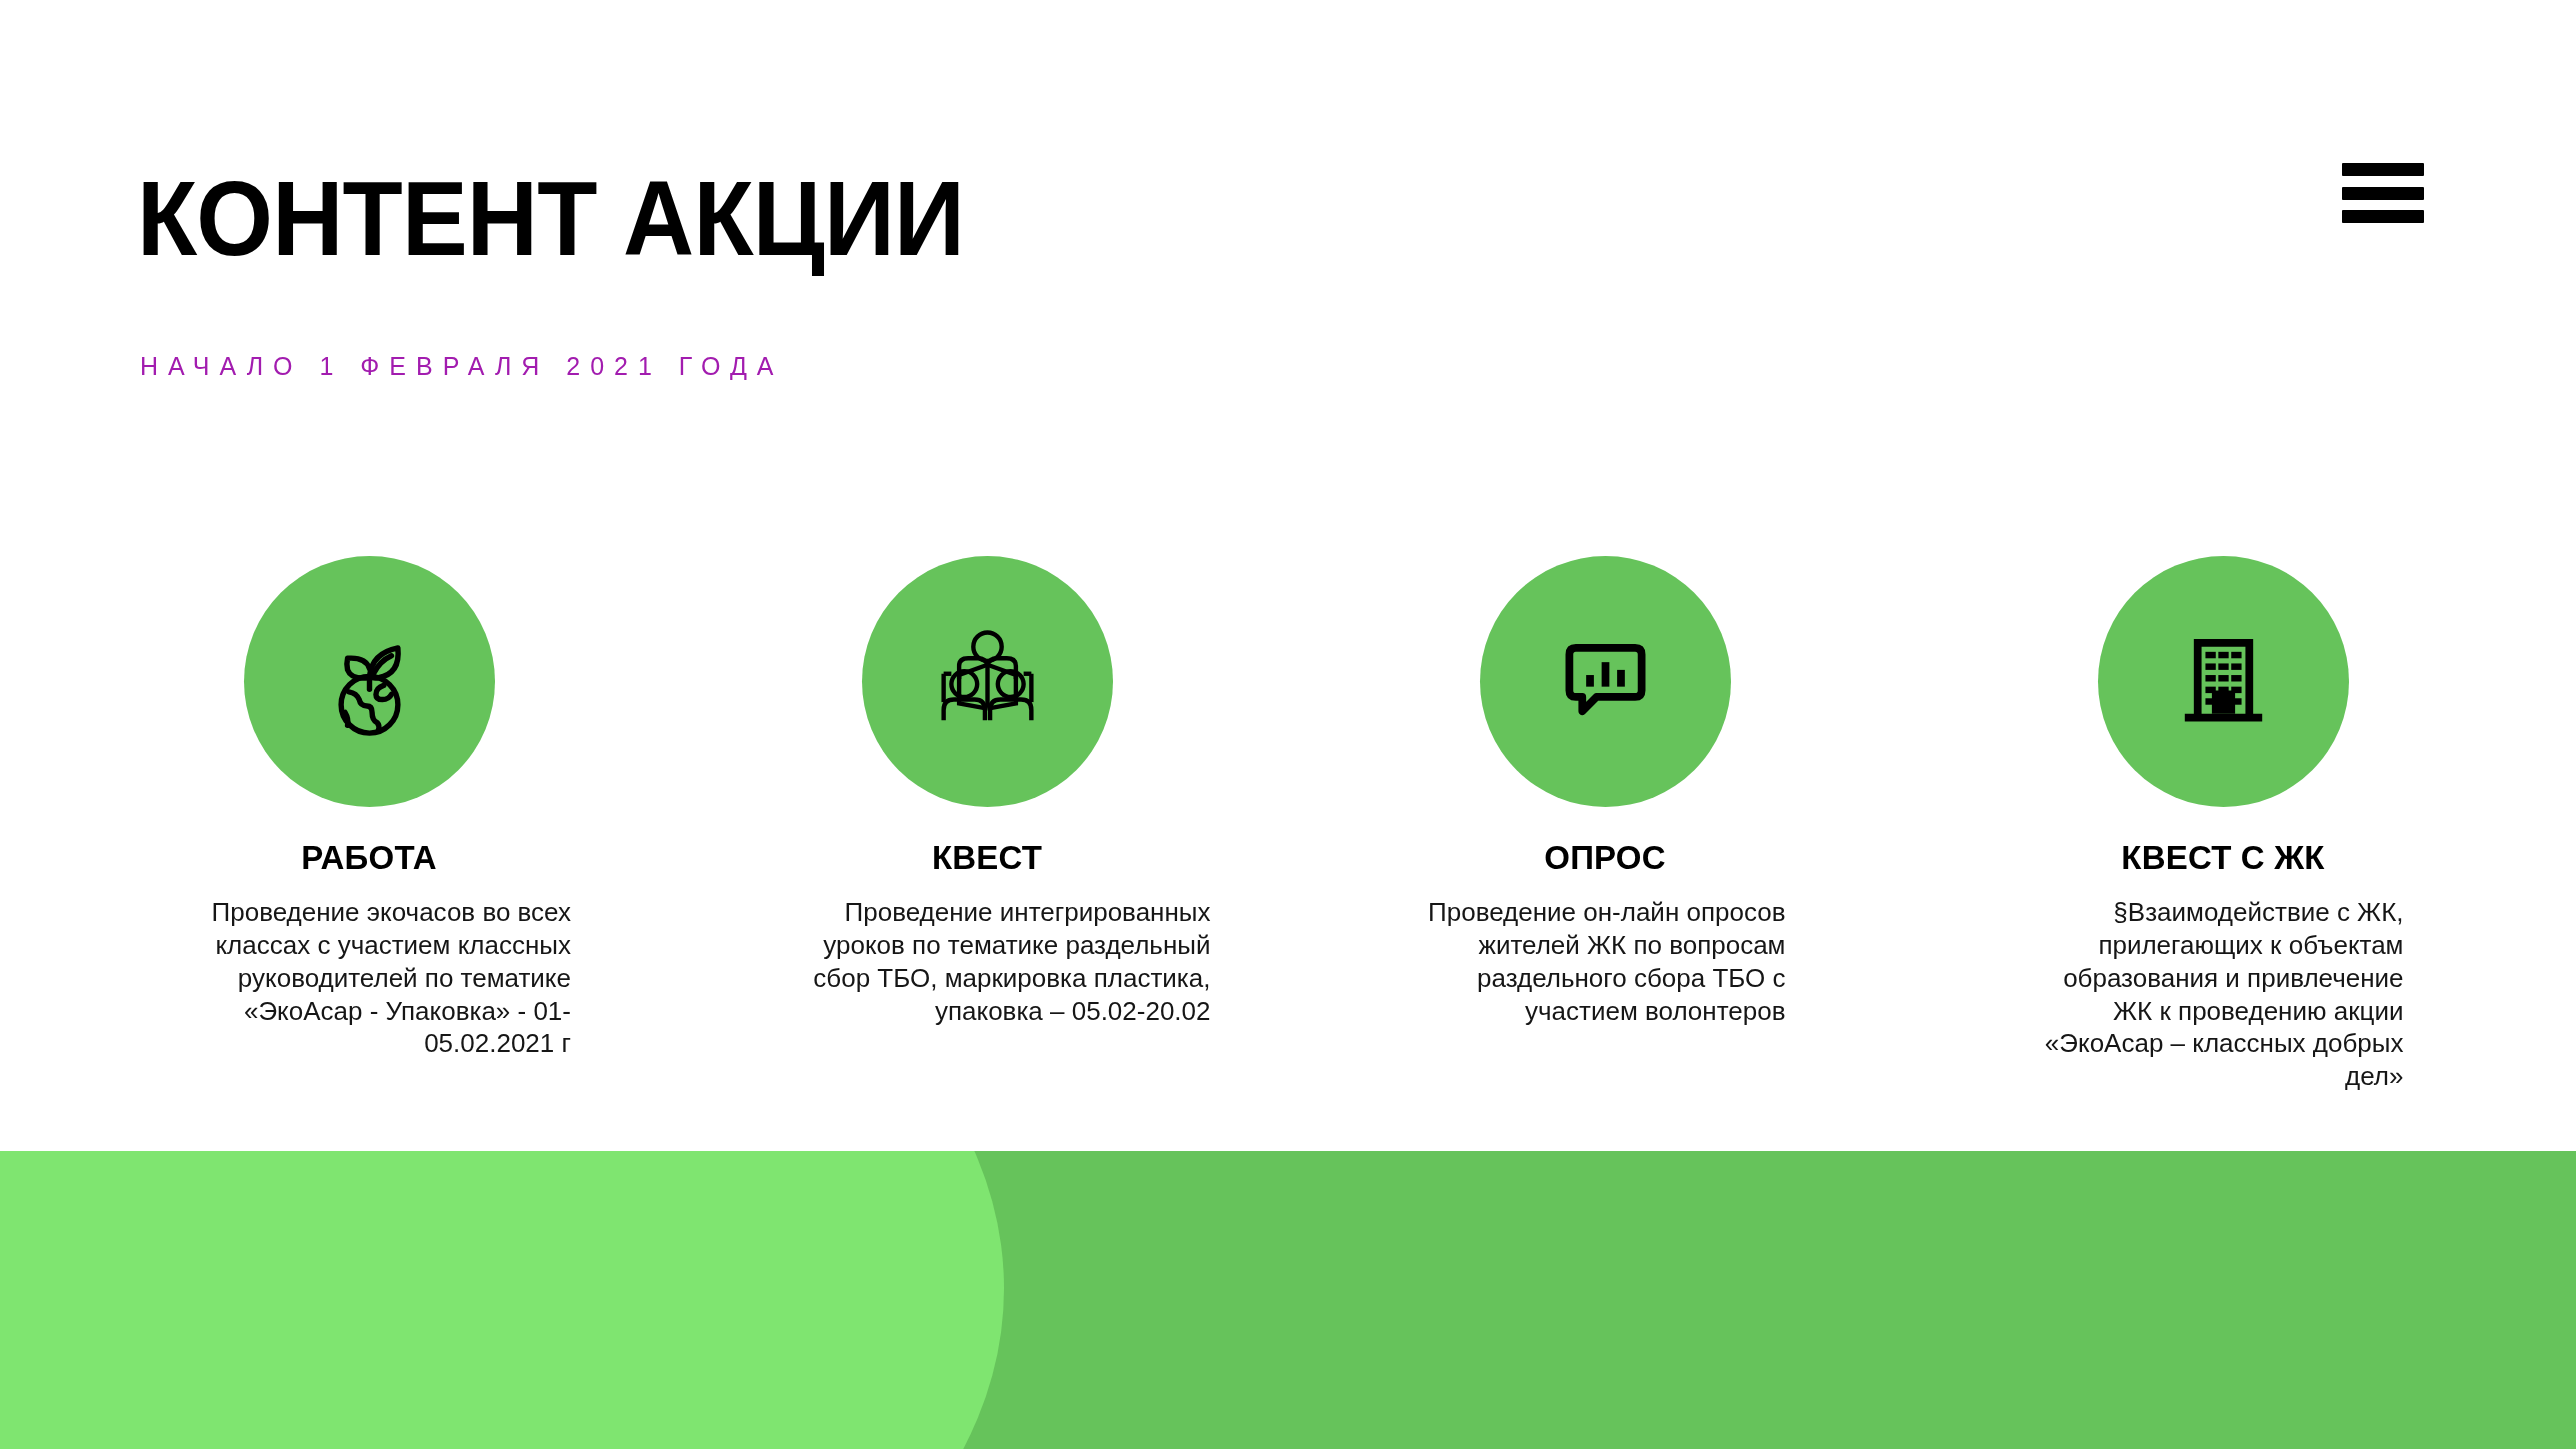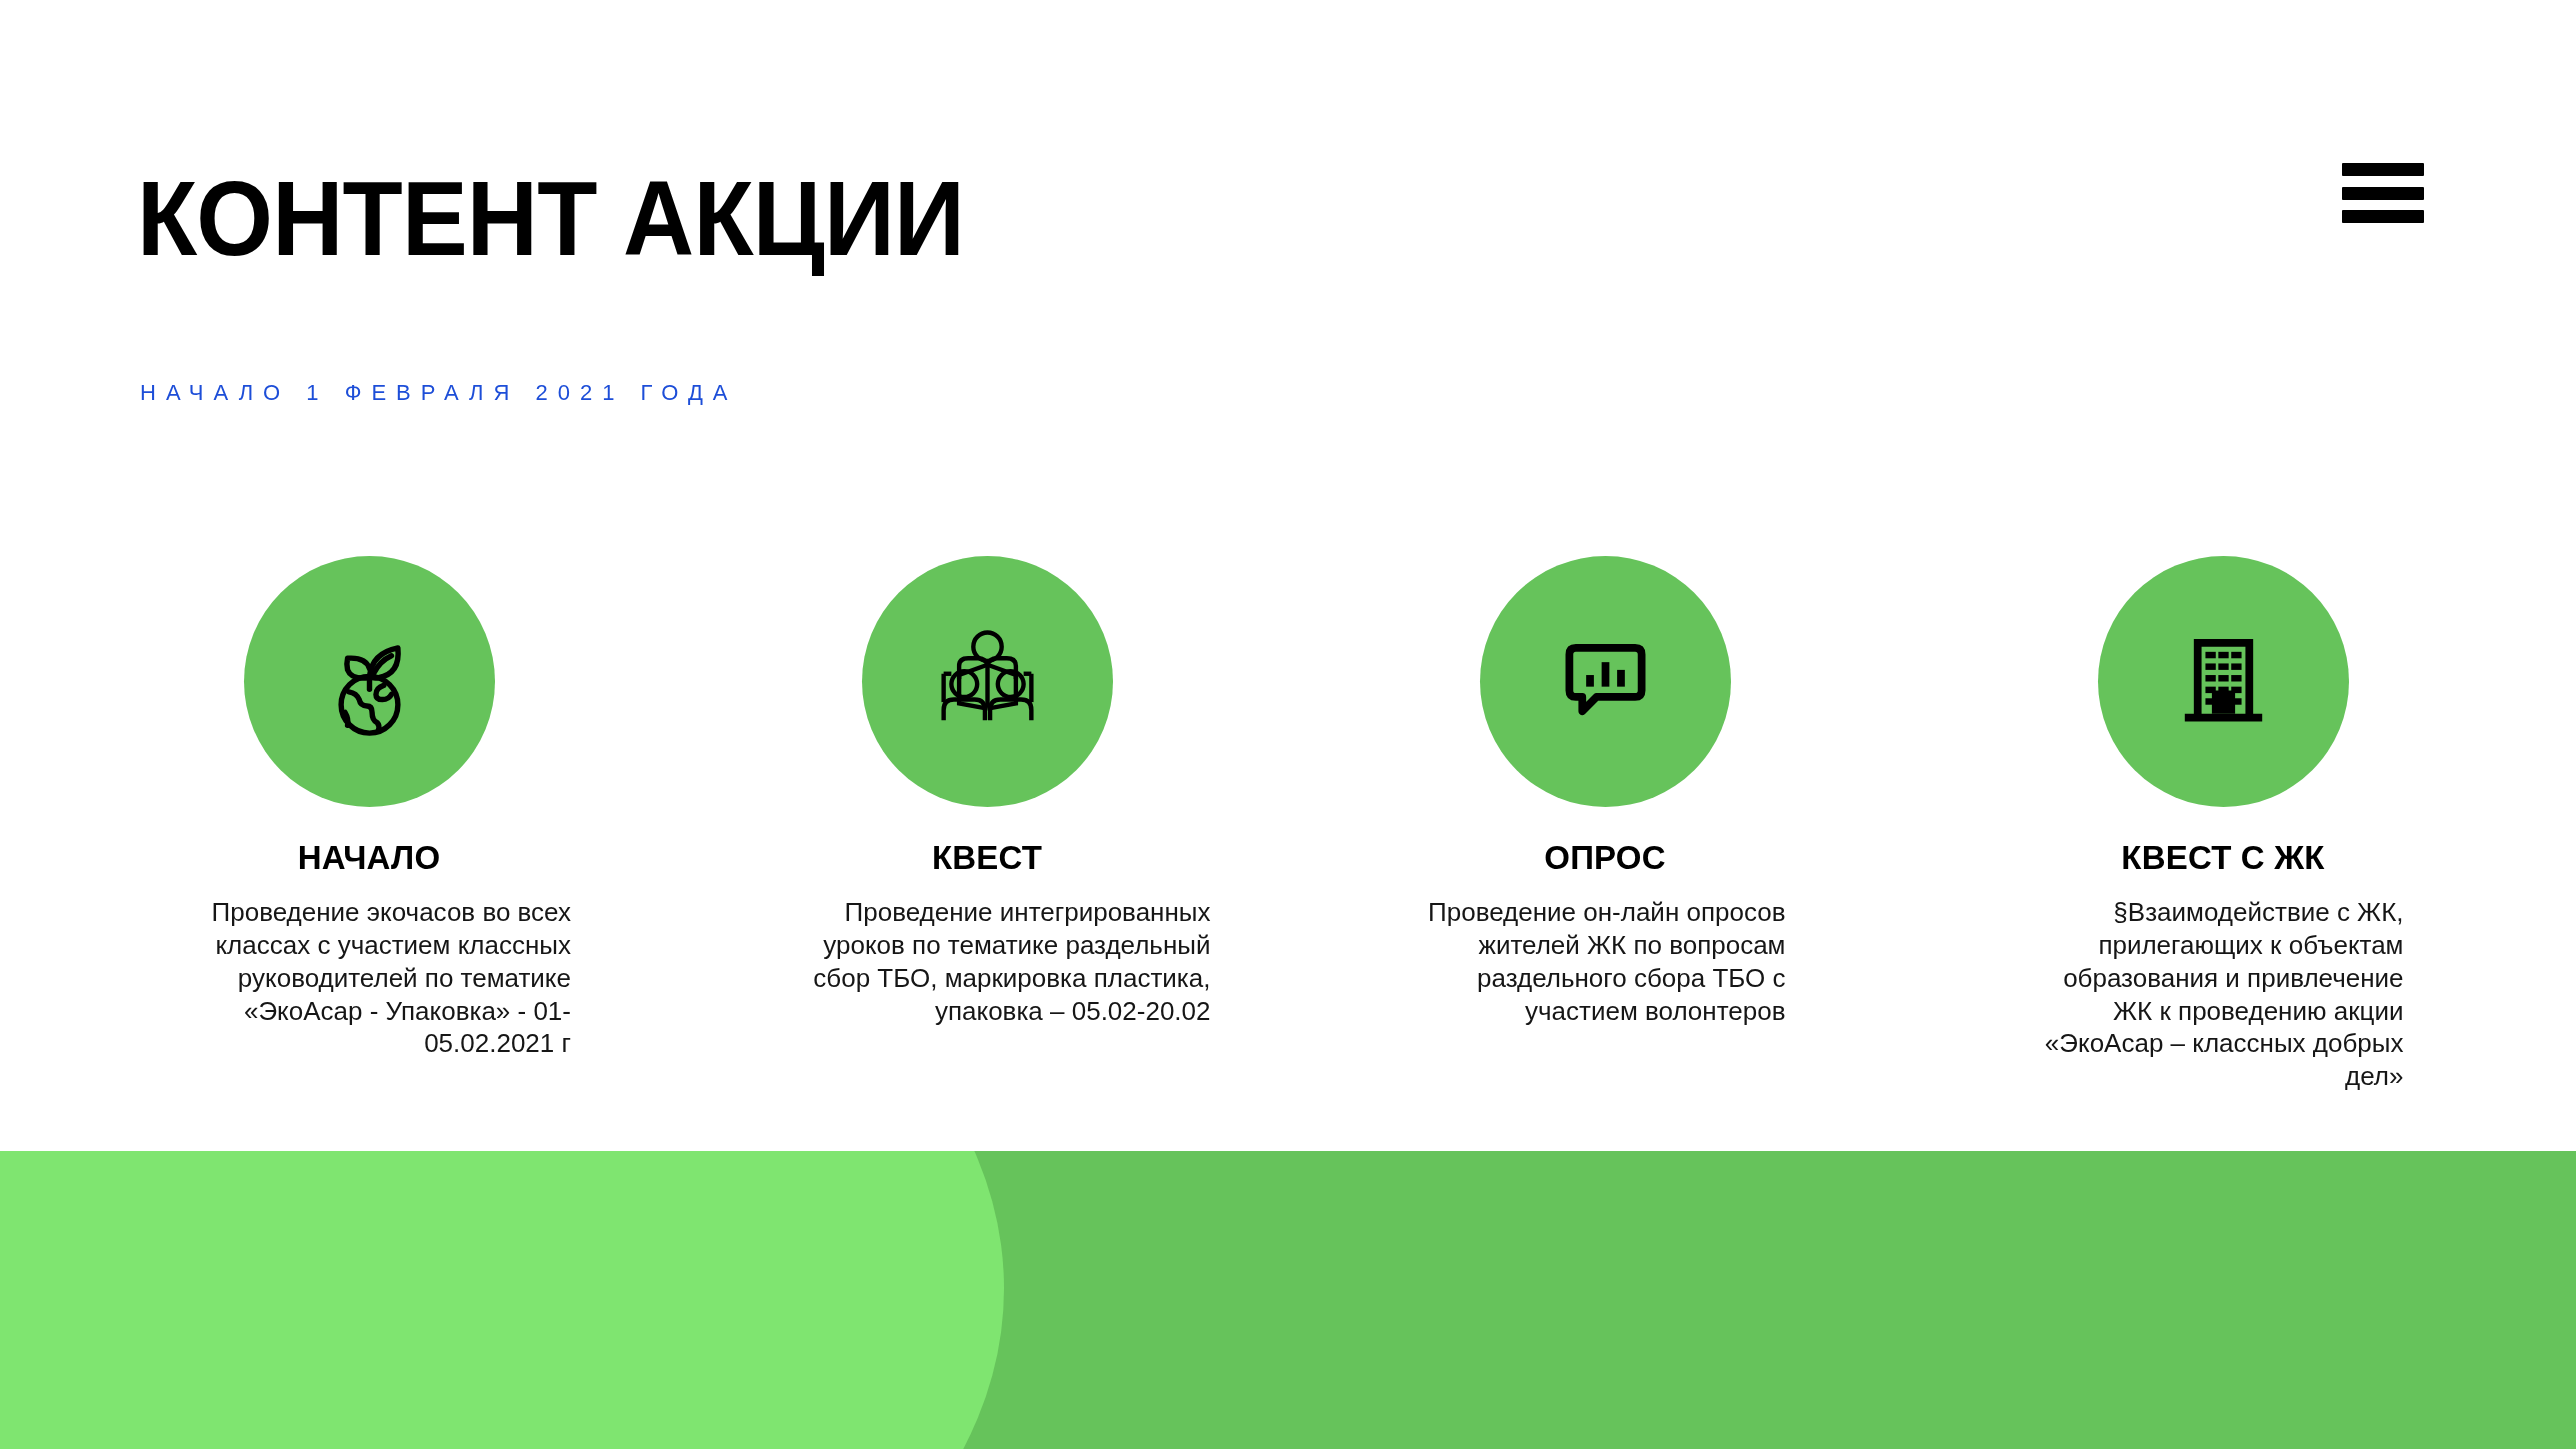--- a/index.html
+++ b/index.html
@@ -58,25 +58,25 @@
     letter-spacing: -0.9px;
     color: #000000;
     white-space: nowrap;
     transform: scaleX(0.93);
     transform-origin: left top;
   }
 
   .page-subtitle {
     position: absolute;
     left: 140px;
-    top: 380px;
-    font-size: 22px;
+    top: 352px;
+    font-size: 25px;
     font-weight: 400;
     letter-spacing: 10px;
-    color: #1d4ed8;
+    color: #a21caf;
     white-space: nowrap;
   }
 
   
   .cards {
     position: absolute;
     left: 137px;
     top: 556px;
     width: 2318px;
     display: flex;
@@ -184,21 +184,21 @@
 
             <path d="M50 46 v10"></path>
 
             <path d="M50 46 q2 -18 22 -22 q2 20 -15 23 q-4 1 -7 -1z"></path>
             <path d="M67 30 q-9 4 -14 14"></path>
 
             <path d="M50 47 q-14 2 -17 -6 q-1 -5 0 -9 q14 -1 17 8"></path>
           </svg>
         </span>
       </div>
-      <div class="card-title">НАЧАЛО</div>
+      <div class="card-title">РАБОТА</div>
       <div class="card-body">Проведение экочасов во всех классах с участием классных руководителей по тематике «ЭкоАсар - Упаковка» - 01-05.02.2021 г</div>
     </div>
 
     <div class="card">
       <div class="icon-circle">
         <span>
           <svg width="129" height="129" viewBox="0 0 100 100" fill="none" stroke="#000" stroke-width="3.4" stroke-linecap="butt" stroke-linejoin="miter">
 
             <circle cx="50" cy="23" r="11"></circle>
 

